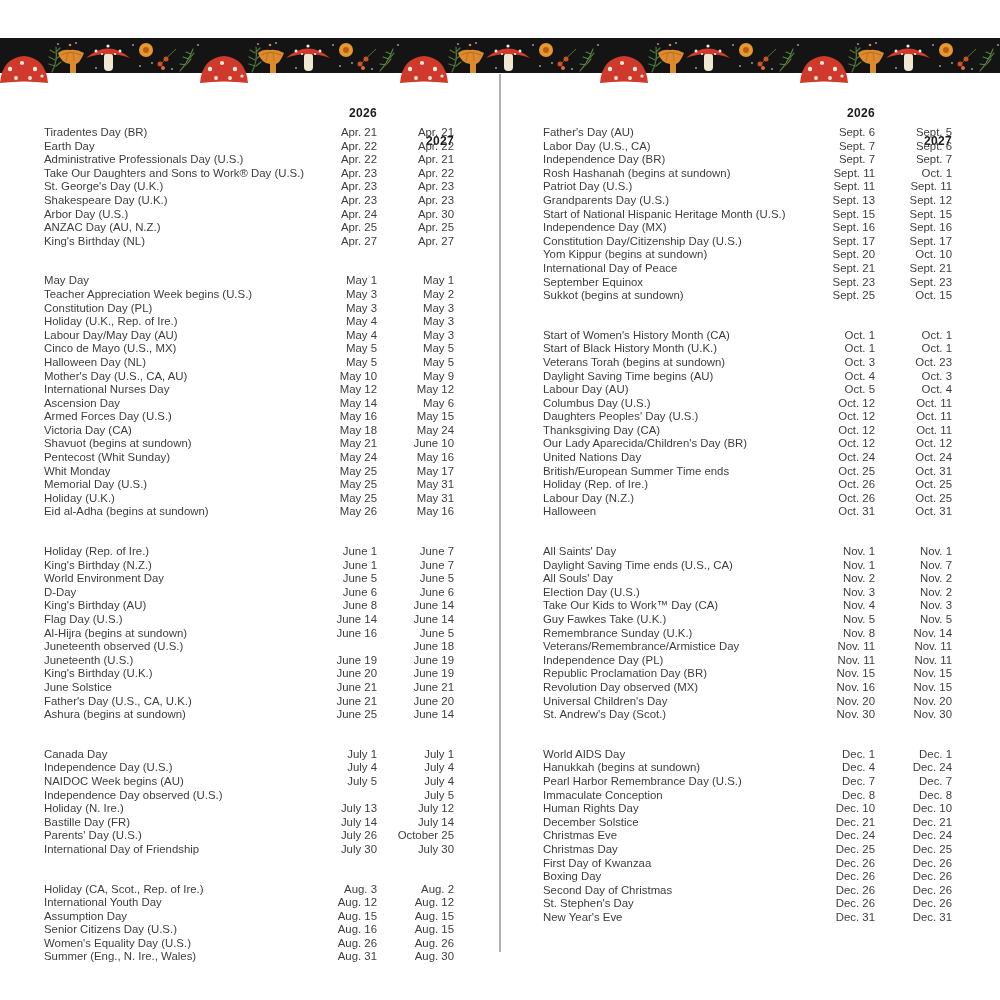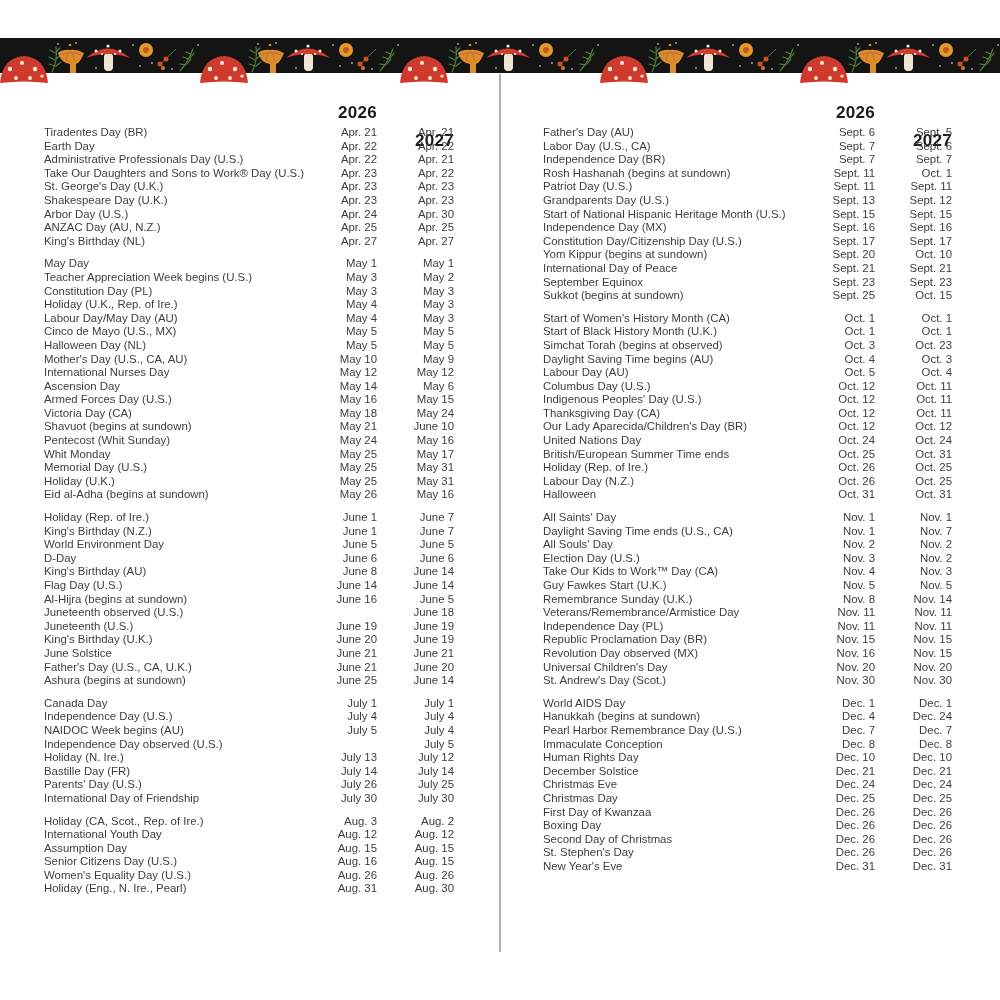--- a/index.html
+++ b/index.html
@@ -8,26 +8,26 @@
     font-family:"Liberation Sans",sans-serif;color:#3d3d3d;overflow:hidden;
   }
   .red-stripe{position:absolute;left:0;top:73px;width:1000px;height:30px;}
   .band-svg{position:absolute;left:0;top:38px;width:1000px;height:50px;overflow:visible;}
   .center-divider{position:absolute;left:499px;top:74px;width:2px;height:878px;background:rgba(45,45,45,.38);}
   .page{position:absolute;top:104px;}
   .page-left{left:44px;width:410px;}
   .page-right{left:543px;width:409px;}
   .col-headers{position:relative;height:22px;}
   .col-headers span{
-    position:absolute;top:0;font-weight:bold;font-size:17px;line-height:18px;
+    position:absolute;top:0;font-weight:bold;font-size:12px;line-height:18px;
     color:#1b1b1b;white-space:nowrap;letter-spacing:.3px;
   }
   .h26{right:77px;}
   .h27{right:0;margin-top:28px;}
-  .section + .section{margin-top:9px;}
+  .section + .section{margin-top:26px;}
   .row{position:relative;height:13.6px;font-size:11.4px;line-height:13.6px;}
   .hname{position:absolute;left:0;top:0;white-space:nowrap;}
   .d26,.d27{position:absolute;top:0;white-space:nowrap;text-align:right;}
   .d26{right:77px;}
   .d27{right:0;}
 </style>
 </head>
 <body>
 
 <div class="red-stripe"></div>
@@ -343,21 +343,21 @@
         <span class="d27">July 12</span>
       </div>
       <div class="row">
         <span class="hname">Bastille Day (FR)</span>
         <span class="d26">July 14</span>
         <span class="d27">July 14</span>
       </div>
       <div class="row">
         <span class="hname">Parents' Day (U.S.)</span>
         <span class="d26">July 26</span>
-        <span class="d27">July 25</span>
+        <span class="d27">October 25</span>
       </div>
       <div class="row">
         <span class="hname">International Day of Friendship</span>
         <span class="d26">July 30</span>
         <span class="d27">July 30</span>
       </div>
     </div>
     <div class="section">
       <div class="row">
         <span class="hname">Holiday (CA, Scot., Rep. of Ire.)</span>
@@ -378,21 +378,21 @@
         <span class="hname">Senior Citizens Day (U.S.)</span>
         <span class="d26">Aug. 16</span>
         <span class="d27">Aug. 15</span>
       </div>
       <div class="row">
         <span class="hname">Women's Equality Day (U.S.)</span>
         <span class="d26">Aug. 26</span>
         <span class="d27">Aug. 26</span>
       </div>
       <div class="row">
-        <span class="hname">Holiday (Eng., N. Ire., Pearl)</span>
+        <span class="hname">Summer (Eng., N. Ire., Wales)</span>
         <span class="d26">Aug. 31</span>
         <span class="d27">Aug. 30</span>
       </div>
     </div>
   </div>
 
 <div class="page page-right">
   <div class="col-headers">
     <span class="h26">2026</span>
     <span class="h27">2027</span>
@@ -469,41 +469,41 @@
         <span class="hname">Start of Women's History Month (CA)</span>
         <span class="d26">Oct. 1</span>
         <span class="d27">Oct. 1</span>
       </div>
       <div class="row">
         <span class="hname">Start of Black History Month (U.K.)</span>
         <span class="d26">Oct. 1</span>
         <span class="d27">Oct. 1</span>
       </div>
       <div class="row">
-        <span class="hname">Simchat Torah (begins at observed)</span>
+        <span class="hname">Veterans Torah (begins at sundown)</span>
         <span class="d26">Oct. 3</span>
         <span class="d27">Oct. 23</span>
       </div>
       <div class="row">
         <span class="hname">Daylight Saving Time begins (AU)</span>
         <span class="d26">Oct. 4</span>
         <span class="d27">Oct. 3</span>
       </div>
       <div class="row">
         <span class="hname">Labour Day (AU)</span>
         <span class="d26">Oct. 5</span>
         <span class="d27">Oct. 4</span>
       </div>
       <div class="row">
         <span class="hname">Columbus Day (U.S.)</span>
         <span class="d26">Oct. 12</span>
         <span class="d27">Oct. 11</span>
       </div>
       <div class="row">
-        <span class="hname">Indigenous Peoples' Day (U.S.)</span>
+        <span class="hname">Daughters Peoples' Day (U.S.)</span>
         <span class="d26">Oct. 12</span>
         <span class="d27">Oct. 11</span>
       </div>
       <div class="row">
         <span class="hname">Thanksgiving Day (CA)</span>
         <span class="d26">Oct. 12</span>
         <span class="d27">Oct. 11</span>
       </div>
       <div class="row">
         <span class="hname">Our Lady Aparecida/Children's Day (BR)</span>
@@ -556,21 +556,21 @@
         <span class="hname">Election Day (U.S.)</span>
         <span class="d26">Nov. 3</span>
         <span class="d27">Nov. 2</span>
       </div>
       <div class="row">
         <span class="hname">Take Our Kids to Work™ Day (CA)</span>
         <span class="d26">Nov. 4</span>
         <span class="d27">Nov. 3</span>
       </div>
       <div class="row">
-        <span class="hname">Guy Fawkes Start (U.K.)</span>
+        <span class="hname">Guy Fawkes Take (U.K.)</span>
         <span class="d26">Nov. 5</span>
         <span class="d27">Nov. 5</span>
       </div>
       <div class="row">
         <span class="hname">Remembrance Sunday (U.K.)</span>
         <span class="d26">Nov. 8</span>
         <span class="d27">Nov. 14</span>
       </div>
       <div class="row">
         <span class="hname">Veterans/Remembrance/Armistice Day</span>

